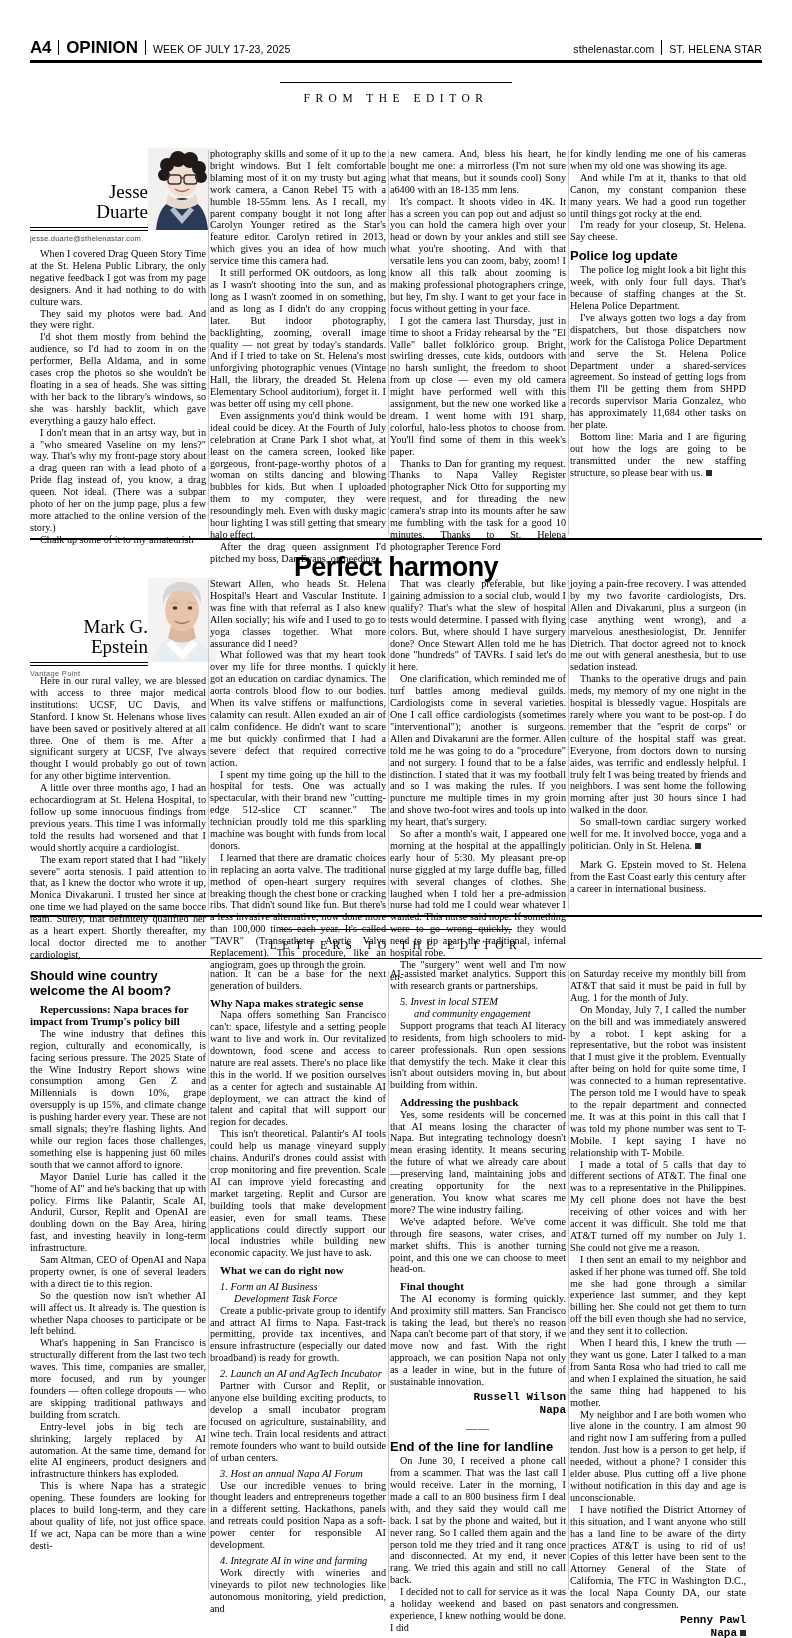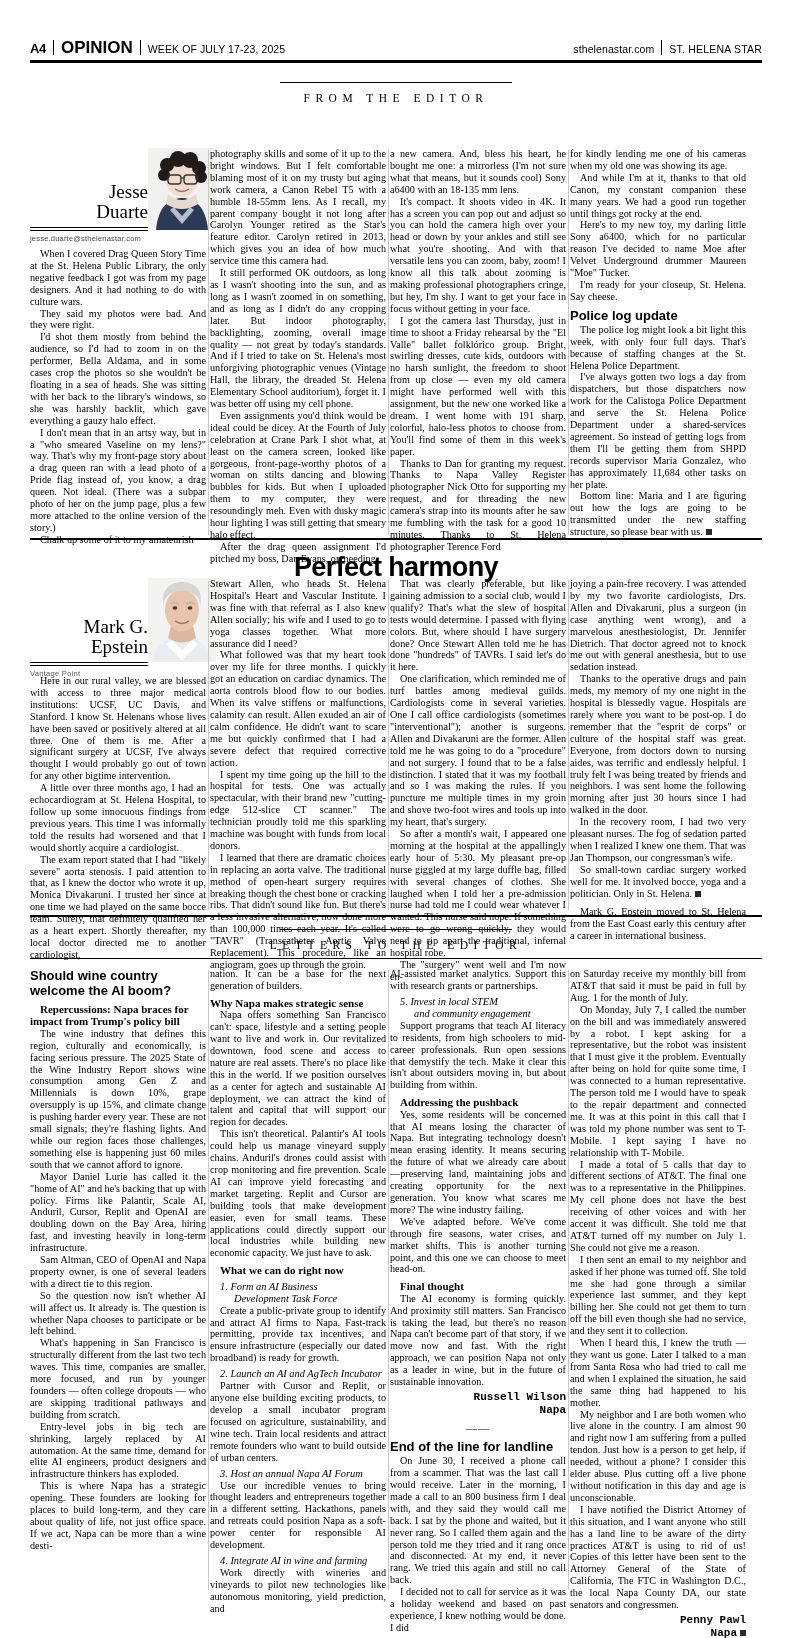--- a/index.html
+++ b/index.html
@@ -12,21 +12,21 @@
   .page { position:relative; width:792px; height:1638px; padding:0; box-sizing:border-box; }
 
   
   .masthead {
     position:absolute; left:30px; top:38px; width:732px;
     display:flex; align-items:baseline; justify-content:space-between;
     font-family:"Liberation Sans", sans-serif;
   }
   .mh-left { display:flex; align-items:baseline; }
   .mh-page {
-    font-weight:bold; font-size:13px; letter-spacing:-0.3px;
+    font-weight:bold; font-size:17px; letter-spacing:-0.3px;
     font-family:"Liberation Sans", sans-serif;
   }
   .mh-rule { display:inline-block; width:1px; height:15px; background:#000; margin:0 7px; position:relative; top:2px; }
   .mh-section { font-weight:bold; font-size:17px; letter-spacing:0px; }
   .mh-date { font-size:10.5px; letter-spacing:0.1px; font-weight:normal; }
   .mh-right { display:flex; align-items:baseline; font-size:10.5px; }
   .mh-site { letter-spacing:0.1px; }
   .mh-paper { letter-spacing:0.2px; }
   .mh-hr { position:absolute; left:30px; top:60px; width:732px; height:2.5px; background:#000; }
 
@@ -191,21 +191,20 @@
     </div>
     <div class="col">
       <p class="body noind">a new camera. And, bless his heart, he bought me one: a mirrorless (I'm not sure what that means, but it sounds cool) Sony a6400 with an 18-135 mm lens.</p>
       <p class="body">It's compact. It shoots video in 4K. It has a screen you can pop out and adjust so you can hold the camera high over your head or down by your ankles and still see what you're shooting. And with that versatile lens you can zoom, baby, zoom! I know all this talk about zooming is making professional photographers cringe, but hey, I'm shy. I want to get your face in focus without getting in your face.</p>
       <p class="body">I got the camera last Thursday, just in time to shoot a Friday rehearsal by the "El Valle" ballet folklórico group. Bright, swirling dresses, cute kids, outdoors with no harsh sunlight, the freedom to shoot from up close — even my old camera might have performed well with this assignment, but the new one worked like a dream. I went home with 191 sharp, colorful, halo-less photos to choose from. You'll find some of them in this week's paper.</p>
       <p class="body">Thanks to Dan for granting my request. Thanks to Napa Valley Register photographer Nick Otto for supporting my request, and for threading the new camera's strap into its mounts after he saw me fumbling with the task for a good 10 minutes. Thanks to St. Helena photographer Terence Ford</p>
     </div>
     <div class="col">
       <p class="body noind">for kindly lending me one of his cameras when my old one was showing its age.</p>
       <p class="body">And while I'm at it, thanks to that old Canon, my constant companion these many years. We had a good run together until things got rocky at the end.</p>
-      <p class="body">Here's to my new toy, my darling little Sony a6400, which for no particular reason I've decided to name Moe after Velvet Underground drummer Maureen "Moe" Tucker.</p>
       <p class="body">I'm ready for your closeup, St. Helena. Say cheese.</p>
       <div class="subhead">Police log update</div>
       <p class="body">The police log might look a bit light this week, with only four full days. That's because of staffing changes at the St. Helena Police Department.</p>
       <p class="body">I've always gotten two logs a day from dispatchers, but those dispatchers now work for the Calistoga Police Department and serve the St. Helena Police Department under a shared-services agreement. So instead of getting logs from them I'll be getting them from SHPD records supervisor Maria Gonzalez, who has approximately 11,684 other tasks on her plate.</p>
       <p class="body"><span>Bottom line: Maria and I are figuring out how the logs are going to be transmitted under the new staffing structure, so please bear with us.</span><span class="endmark"></span></p>
     </div>
   </div>
 
   <div class="divider" style="top:538px;"></div>
 
@@ -251,21 +250,20 @@
     </div>
     <div class="col">
       <p class="body">That was clearly preferable, but like gaining admission to a social club, would I qualify? That's what the slew of hospital tests would determine. I passed with flying colors. But, where should I have surgery done? Once Stewart Allen told me he has done "hundreds" of TAVRs. I said let's do it here.</p>
       <p class="body">One clarification, which reminded me of turf battles among medieval guilds. Cardiologists come in several varieties. One I call office cardiologists (sometimes "interventional"); another is surgeons. Allen and Divakaruni are the former. Allen told me he was going to do a "procedure" and not surgery. I found that to be a false distinction. I stated that it was my football and so I was making the rules. If you puncture me multiple times in my groin and shove two-foot wires and tools up into my heart, that's surgery.</p>
       <p class="body">So after a month's wait, I appeared one morning at the hospital at the appallingly early hour of 5:30. My pleasant pre-op nurse giggled at my large duffle bag, filled with several changes of clothes. She laughed when I told her a pre-admission nurse had told me I could wear whatever I wanted. This nurse said nope. If something were to go wrong quickly, they would need to rip apart the traditional, infernal hospital robe.</p>
       <p class="body">The "surgery" went well and I'm now en-</p>
     </div>
     <div class="col">
       <p class="body noind">joying a pain-free recovery. I was attended by my two favorite cardiologists, Drs. Allen and Divakaruni, plus a surgeon (in case anything went wrong), and a marvelous anesthesiologist, Dr. Jennifer Dietrich. That doctor agreed not to knock me out with general anesthesia, but to use sedation instead.</p>
       <p class="body">Thanks to the operative drugs and pain meds, my memory of my one night in the hospital is blessedly vague. Hospitals are rarely where you want to be post-op. I do remember that the "esprit de corps" or culture of the hospital staff was great. Everyone, from doctors down to nursing aides, was terrific and endlessly helpful. I truly felt I was being treated by friends and neighbors. I was sent home the following morning after just 30 hours since I had walked in the door.</p>
-      <p class="body">In the recovery room, I had two very pleasant nurses. The fog of sedation parted when I realized I knew one them. That was Jan Thompson, our congressman's wife.</p>
       <p class="body"><span>So small-town cardiac surgery worked well for me. It involved bocce, yoga and a politician. Only in St. Helena.</span><span class="endmark"></span></p>
       <p class="italic-note">Mark G. Epstein moved to St. Helena from the East Coast early this century after a career in international business.</p>
     </div>
   </div>
 
   <div class="divider" style="top:915px;"></div>
 
   <div class="kicker-wrap" style="top:929px;">
     <div class="kicker-line"></div>
     <div class="kicker-text">LETTERS  TO  THE  EDITOR</div>

